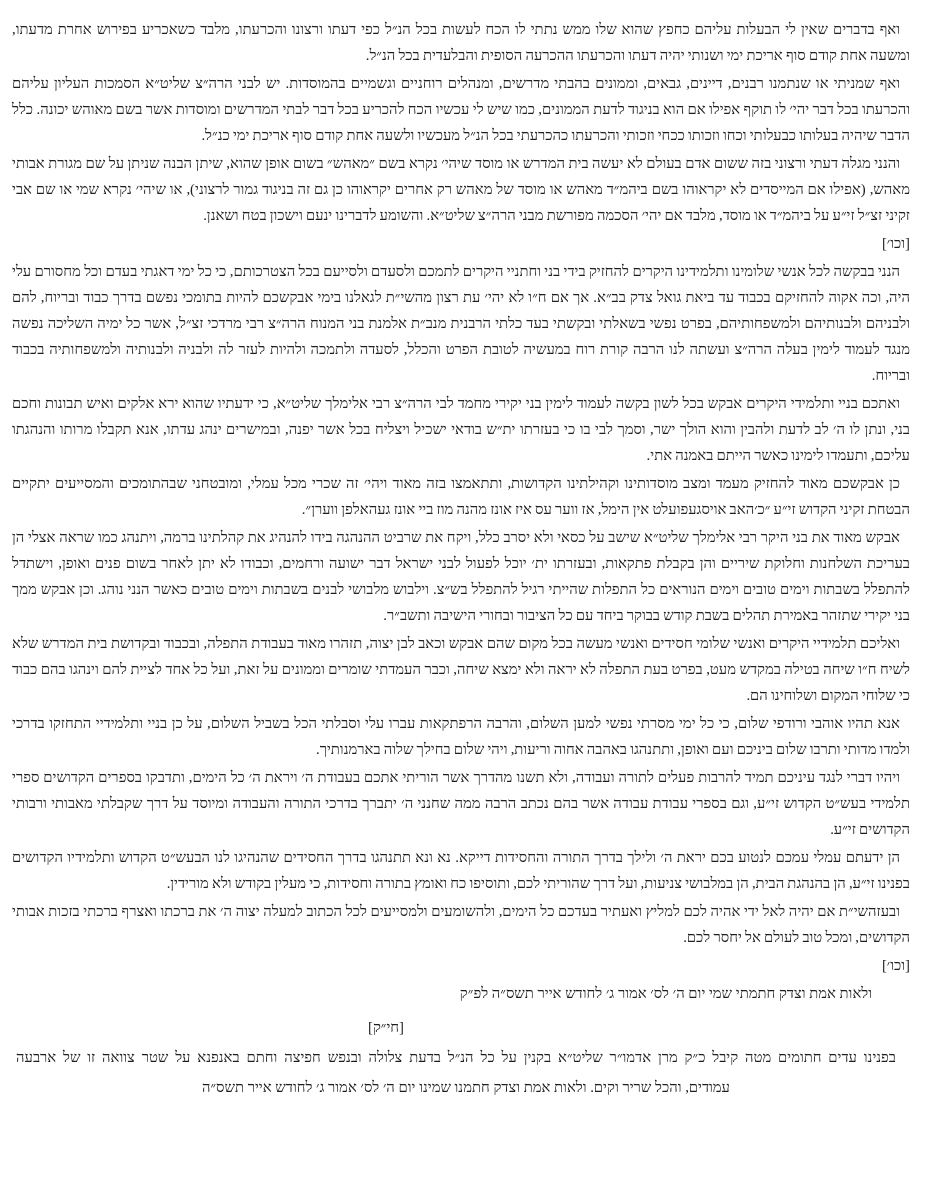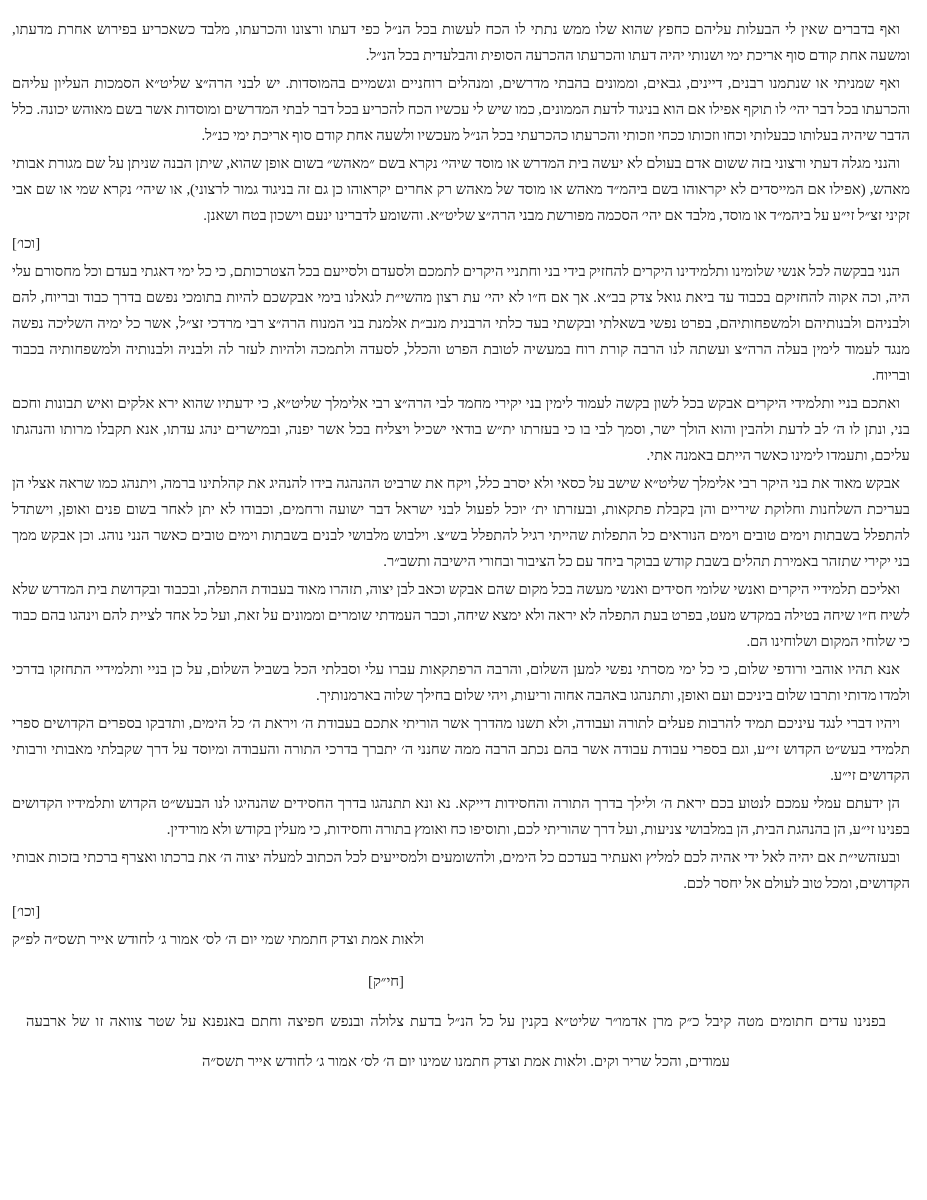--- a/index.html
+++ b/index.html
@@ -27,37 +27,37 @@
     text-justify: inter-word;
     -webkit-font-smoothing: antialiased;
   }
   .para {
     margin: 0 0 2px 0;
     text-indent: 10px;
     word-spacing: -0.5px;
   }
   .etc-note {
     margin: 0 0 2px 0;
-    text-align: left;
+    text-align: right;
     text-indent: 0;
   }
   .sig-date {
-    margin: 0 0 16px 0;
-    text-align: left;
+    margin: 0 0 8px 0;
+    text-align: right;
     text-indent: 0;
     padding-right: 38px;
   }
   .sig-mark {
     margin: 0 0 2px 0;
     text-align: center;
     text-indent: 0;
     padding-right: 150px;
   }
   .wit-line1 {
-    margin: 14px;
+    margin: 4px;
     text-align: justify;
     text-align-last: justify;
     text-indent: 10px;
     word-spacing: -0.5px;
   }
   .wit-line2 {
     margin: 0 0 2px 0;
     text-align: right;
     text-indent: 0;
     padding-right: 180px;
@@ -69,20 +69,21 @@
 <div class="page">
 
   <p class="para">ואף בדברים שאין לי הבעלות עליהם כחפץ שהוא שלו ממש נתתי לו הכח לעשות בכל הנ״ל כפי דעתו ורצונו והכרעתו, מלבד כשאכריע בפירוש אחרת מדעתו, ומשעה אחת קודם סוף אריכת ימי ושנותי יהיה דעתו והכרעתו ההכרעה הסופית והבלעדית בכל הנ״ל.</p>
   <p class="para">ואף שמניתי או שנתמנו רבנים, דיינים, גבאים, וממונים בהבתי מדרשים, ומנהלים רוחניים וגשמיים בהמוסדות. יש לבני הרה״צ שליט״א הסמכות העליון עליהם והכרעתו בכל דבר יהי׳ לו תוקף אפילו אם הוא בניגוד לדעת הממונים, כמו שיש לי עכשיו הכח להכריע בכל דבר לבתי המדרשים ומוסדות אשר בשם מאוהש יכונה. כלל הדבר שיהיה בעלותו כבעלותי וכחו וזכותו ככחי וזכותי והכרעתו כהכרעתי בכל הנ״ל מעכשיו ולשעה אחת קודם סוף אריכת ימי כנ״ל.</p>
   <p class="para">והנני מגלה דעתי ורצוני בזה ששום אדם בעולם לא יעשה בית המדרש או מוסד שיהי׳ נקרא בשם ״מאהש״ בשום אופן שהוא, שיתן הבנה שניתן על שם מגורת אבותי מאהש, (אפילו אם המייסדים לא יקראוהו בשם ביהמ״ד מאהש או מוסד של מאהש רק אחרים יקראוהו כן גם זה בניגוד גמור לרצוני), או שיהי׳ נקרא שמי או שם אבי זקיני זצ״ל זי״ע על ביהמ״ד או מוסד, מלבד אם יהי׳ הסכמה מפורשת מבני הרה״צ שליט״א. והשומע לדברינו ינעם וישכון בטח ושאנן.</p>
 
   <p class="etc-note">[וכו׳]</p>
 
   <p class="para">הנני בבקשה לכל אנשי שלומינו ותלמידינו היקרים להחזיק בידי בני וחתניי היקרים לתמכם ולסעדם ולסייעם בכל הצטרכותם, כי כל ימי דאגתי בעדם וכל מחסורם עלי היה, וכה אקוה להחזיקם בכבוד עד ביאת גואל צדק בב״א. אך אם ח״ו לא יהי׳ עת רצון מהשי״ת לגאלנו בימי אבקשכם להיות בתומכי נפשם בדרך כבוד ובריוח, להם ולבניהם ולבנותיהם ולמשפחותיהם, בפרט נפשי בשאלתי ובקשתי בעד כלתי הרבנית מנב״ת אלמנת בני המנוח הרה״צ רבי מרדכי זצ״ל, אשר כל ימיה השליכה נפשה מנגד לעמוד לימין בעלה הרה״צ ועשתה לנו הרבה קורת רוח במעשיה לטובת הפרט והכלל, לסעדה ולתמכה ולהיות לעזר לה ולבניה ולבנותיה ולמשפחותיה בכבוד ובריוח.</p>
   <p class="para">ואתכם בניי ותלמידי היקרים אבקש בכל לשון בקשה לעמוד לימין בני יקירי מחמד לבי הרה״צ רבי אלימלך שליט״א, כי ידעתיו שהוא ירא אלקים ואיש תבונות וחכם בני, ונתן לו ה׳ לב לדעת ולהבין והוא הולך ישר, וסמך לבי בו כי בעזרתו ית״ש בודאי ישכיל ויצליח בכל אשר יפנה, ובמישרים ינהג עדתו, אנא תקבלו מרותו והנהגתו עליכם, ותעמדו לימינו כאשר הייתם באמנה אתי.</p>
+  <p class="para">כן אבקשכם מאוד להחזיק מעמד ומצב מוסדותינו וקהילתינו הקדושות, ותתאמצו בזה מאוד ויהי׳ זה שכרי מכל עמלי, ומובטחני שבהתומכים והמסייעים יתקיים הבטחת זקיני הקדוש זי״ע ״כ׳האב אויסגעפועלט אין הימל, אז ווער עס איז אונז מהנה מוז ביי אונז געהאלפן ווערן״.</p>
   <p class="para">אבקש מאוד את בני היקר רבי אלימלך שליט״א שישב על כסאי ולא יסרב כלל, ויקח את שרביט ההנהגה בידו להנהיג את קהלתינו ברמה, ויתנהג כמו שראה אצלי הן בעריכת השלחנות וחלוקת שיריים והן בקבלת פתקאות, ובעזרתו ית׳ יוכל לפעול לבני ישראל דבר ישועה ורחמים, וכבודו לא יתן לאחר בשום פנים ואופן, וישתדל להתפלל בשבתות וימים טובים וימים הנוראים כל התפלות שהייתי רגיל להתפלל בש״צ. וילבוש מלבושי לבנים בשבתות וימים טובים כאשר הנני נוהג. וכן אבקש ממך בני יקירי שתזהר באמירת תהלים בשבת קודש בבוקר ביחד עם כל הציבור ובחורי הישיבה ותשב״ר.</p>
   <p class="para">ואליכם תלמידיי היקרים ואנשי שלומי חסידים ואנשי מעשה בכל מקום שהם אבקש וכאב לבן יצוה, תזהרו מאוד בעבודת התפלה, ובכבוד ובקדושת בית המדרש שלא לשיח ח״ו שיחה בטילה במקדש מעט, בפרט בעת התפלה לא יראה ולא ימצא שיחה, וכבר העמדתי שומרים וממונים על זאת, ועל כל אחד לציית להם וינהגו בהם כבוד כי שלוחי המקום ושלוחינו הם.</p>
   <p class="para">אנא תהיו אוהבי ורודפי שלום, כי כל ימי מסרתי נפשי למען השלום, והרבה הרפתקאות עברו עלי וסבלתי הכל בשביל השלום, על כן בניי ותלמידיי התחזקו בדרכי ולמדו מדותי ותרבו שלום ביניכם ועם ואופן, ותתנהגו באהבה אחוה וריעות, ויהי שלום בחילך שלוה בארמנותיך.</p>
   <p class="para">ויהיו דברי לנגד עיניכם תמיד להרבות פעלים לתורה ועבודה, ולא תשנו מהדרך אשר הוריתי אתכם בעבודת ה׳ ויראת ה׳ כל הימים, ותדבקו בספרים הקדושים ספרי תלמידי בעש״ט הקדוש זי״ע, וגם בספרי עבודת עבודה אשר בהם נכתב הרבה ממה שחנני ה׳ יתברך בדרכי התורה והעבודה ומיוסד על דרך שקבלתי מאבותי ורבותי הקדושים זי״ע.</p>
   <p class="para">הן ידעתם עמלי עמכם לנטוע בכם יראת ה׳ ולילך בדרך התורה והחסידות דייקא. נא ונא תתנהגו בדרך החסידים שהנהיגו לנו הבעש״ט הקדוש ותלמידיו הקדושים בפנינו זי״ע, הן בהנהגת הבית, הן במלבושי צניעות, ועל דרך שהוריתי לכם, ותוסיפו כח ואומץ בתורה וחסידות, כי מעלין בקודש ולא מורידין.</p>
   <p class="para">ובעזהשי״ת אם יהיה לאל ידי אהיה לכם למליץ ואעתיר בעדכם כל הימים, ולהשומעים ולמסייעים לכל הכתוב למעלה יצוה ה׳ את ברכתו ואצרף ברכתי בזכות אבותי הקדושים, ומכל טוב לעולם אל יחסר לכם.</p>
 
   <p class="etc-note">[וכו׳]</p>
 
   <p class="sig-date">ולאות אמת וצדק חתמתי שמי יום ה׳ לס׳ אמור ג׳ לחודש אייר תשס״ה לפ״ק</p>

